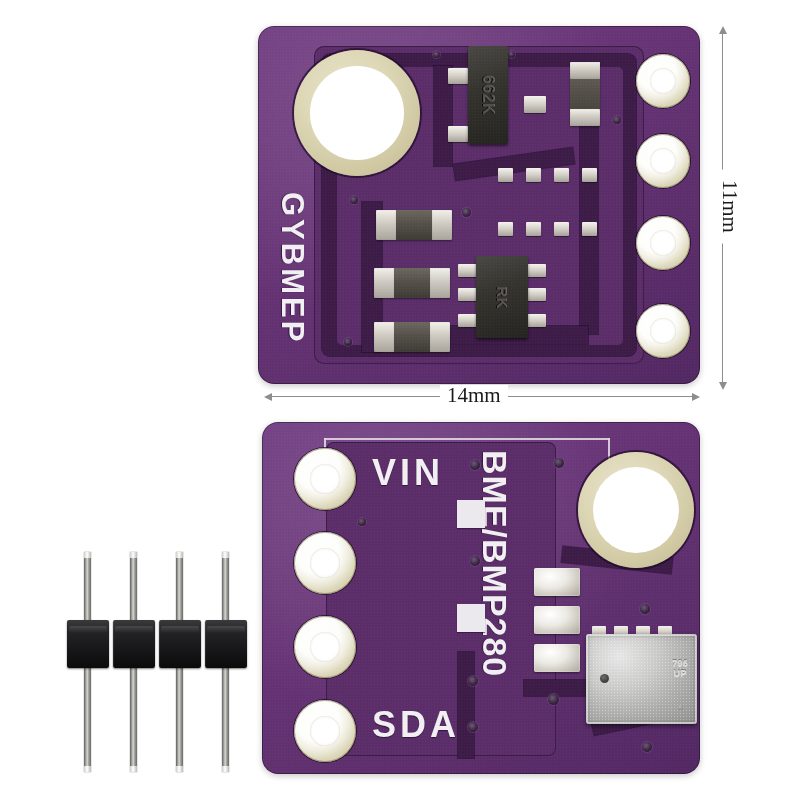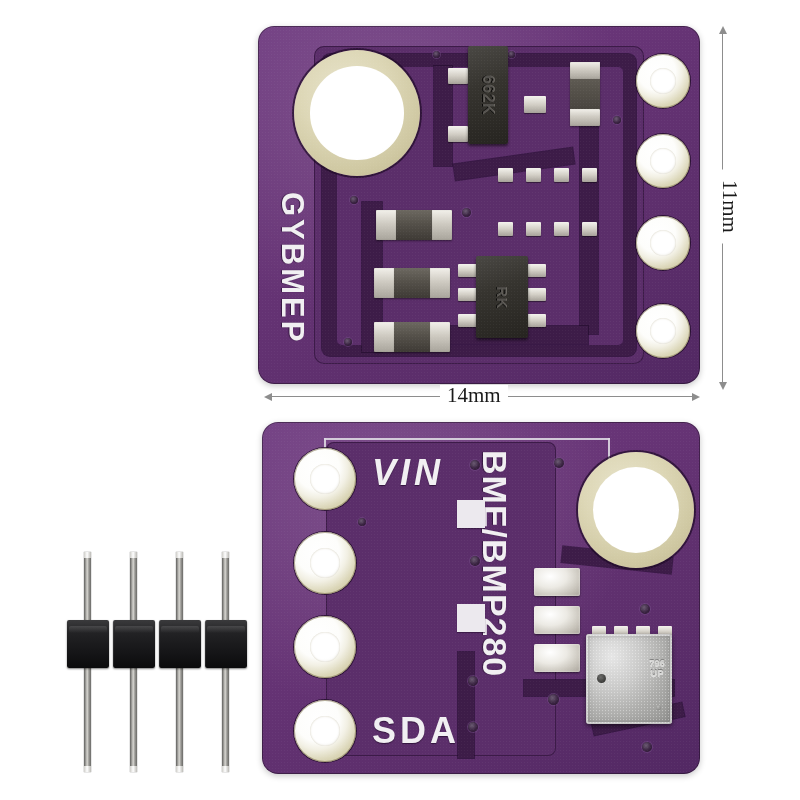--- a/index.html
+++ b/index.html
@@ -153,20 +153,21 @@
   .sensor-can {
     position: absolute;
     border-radius: 3px;
     background:
       radial-gradient(ellipse at 30% 25%, #e6e6e6 0%, #c9c9c8 35%, #adadab 62%, #8e8e8c 100%);
     box-shadow:
       inset 0 0 0 2px rgba(245,245,245,0.55),
       inset 0 0 6px rgba(80,80,80,0.6),
       0 2px 4px rgba(0,0,0,0.5);
     overflow: hidden;
+    padding-left: 25px;
   }
   .sensor-can::before{
     content:"";
     position:absolute; inset:0;
     background-image: radial-gradient(rgba(255,255,255,0.35) 0.6px, transparent 0.7px),
                       radial-gradient(rgba(60,60,60,0.3) 0.6px, transparent 0.7px);
     background-size: 3px 3px, 4px 4px;
     background-position: 0 0, 1px 2px;
   }
   .sensor-can .can-text {
@@ -411,22 +412,22 @@
         <div class="bore"></div>
       </div>
     <div class="thruhole" style="left:32px; top:278px; width:62px; height:62px;">
         <div class="bore"></div>
       </div>
 
     <div class="bighole" style="left:316px; top:30px; width:116px; height:116px;">
       <div class="bore"></div>
     </div>
 
-    <div class="silk" style="left:110px; top:30px; font-size:36px; letter-spacing:4px;font-style:italic;">VIN</div>
-    <div class="silk" style="left:110px; top:288px; font-size:36px; letter-spacing:4px;">SDA</div>
+    <div class="silk" style="left:110px; top:30px; font-size:36px; letter-spacing:4px;">VIN</div>
+    <div class="silk" style="left:110px; top:282px; font-size:36px; letter-spacing:4px;">SDA</div>
 
     <div class="silk rot-cw" style="left:252px; top:28px; font-size:34px; letter-spacing:1px;">BME/BMP280</div>
 
     <div class="silk-box" style="left:195px; top:78px; width:28px; height:28px;"></div>
     <div class="silk-box" style="left:195px; top:182px; width:28px; height:28px;"></div>
 
     <div class="via" style="left:208px; top:38px; width:10px; height:10px;"></div>
     <div class="via" style="left:292px; top:36px; width:10px; height:10px;"></div>
     <div class="via" style="left:208px; top:134px; width:10px; height:10px;"></div>
     <div class="via" style="left:96px; top:96px; width:8px; height:8px;"></div>

